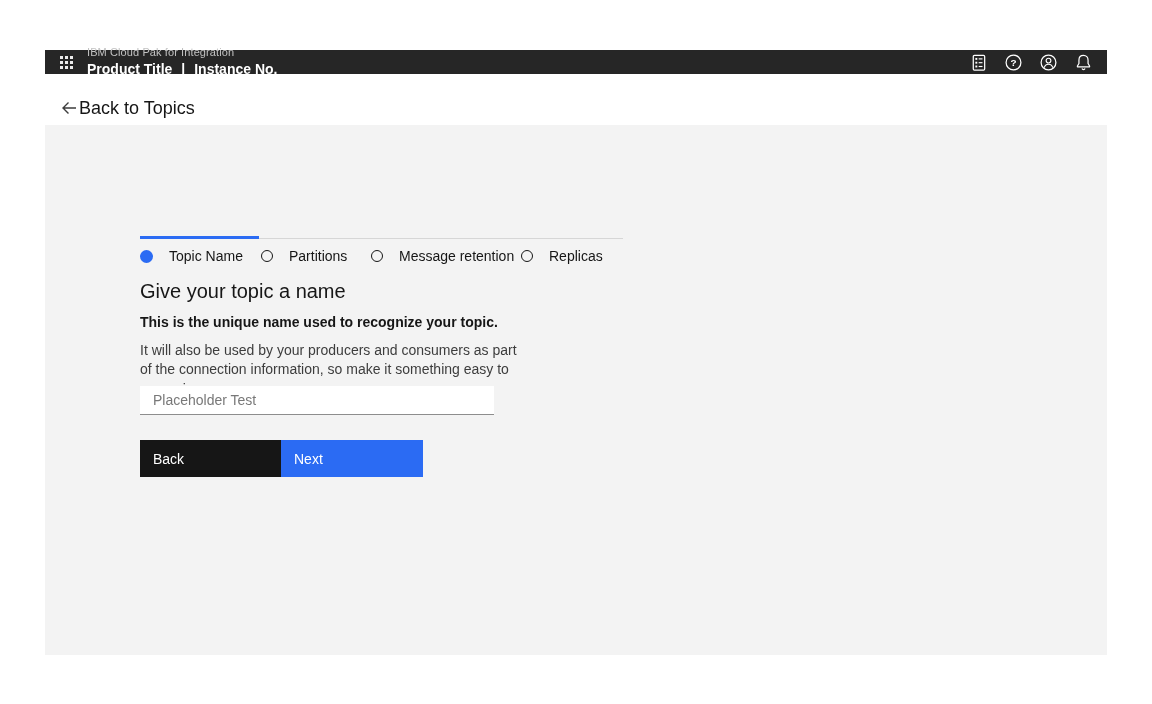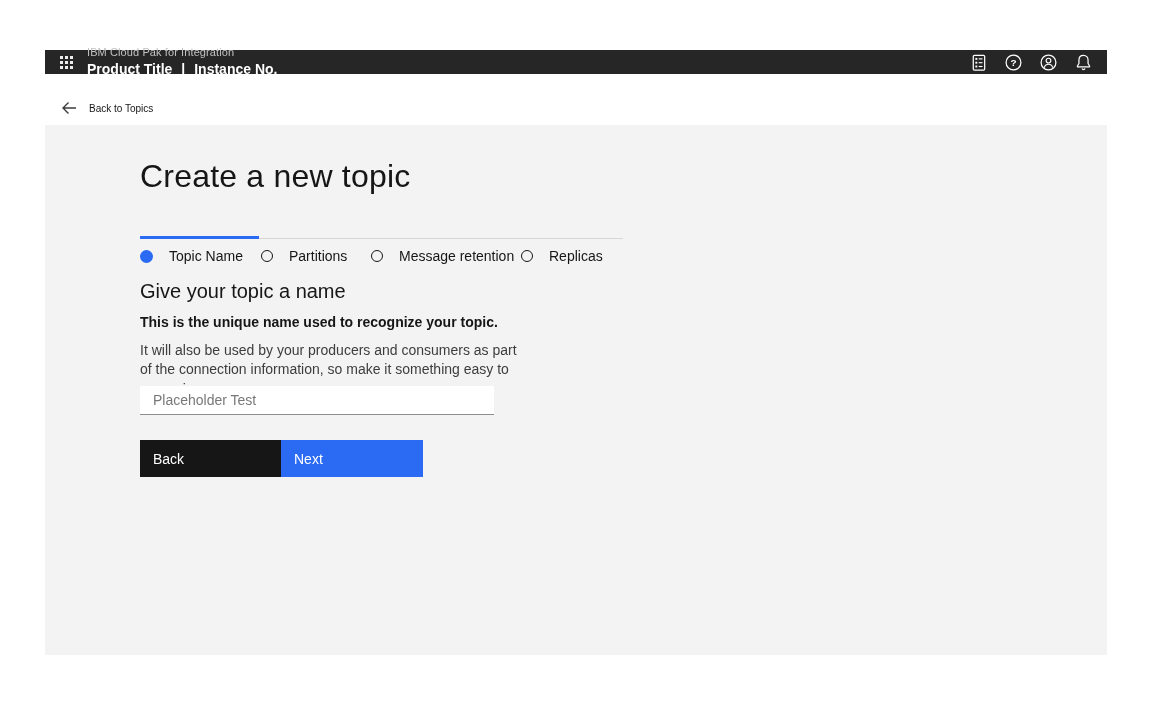--- a/index.html
+++ b/index.html
@@ -25,22 +25,22 @@
   .brand-eyebrow{font-size:11px;color:#c2c2c2;letter-spacing:.1px;}
   .brand-title-row{display:flex;align-items:center;gap:9px;font-size:14px;font-weight:bold;color:#ffffff;margin-top:1px;}
   .header-actions{margin-left:auto;display:flex;align-items:center;padding-right:6px;}
   .header-icon-btn{width:35px;height:41px;display:flex;align-items:center;justify-content:center;
     background:transparent;border:none;cursor:pointer;}
   .header-icon-btn svg{display:block;}
 
   
   .back-bar{position:absolute;left:45px;top:91px;width:1062px;height:34px;background:#ffffff;
     display:flex;align-items:center;}
-  .back-link{display:flex;align-items:center;gap:10px;margin-left:14px;cursor:pointer;
-    background:none;border:none;font-size:10px;color:var(--text_primary);}
+  .back-link{display:flex;align-items:center;margin-left:14px;cursor:pointer;
+    background:none;border:none;font-size:18px;color:var(--text_primary);}
   .back-link svg{display:block;}
 
   
   .panel{position:absolute;left:45px;top:125px;width:1062px;height:530px;background:var(--panel_bg);}
   .page-title{position:absolute;left:95px;top:33px;font-size:32px;font-weight:300;color:var(--text_primary);letter-spacing:.2px;}
 
   
   .progress{position:absolute;left:95px;top:111px;width:483px;height:42px;}
   .progress-track{position:absolute;left:0;top:2px;width:483px;height:1px;background:#d6d6d6;}
   .progress-fill{position:absolute;left:0;top:0;width:119px;height:3px;background:var(--accent);}
@@ -134,21 +134,20 @@
   <div class="back-bar">
     <button class="back-link">
       <svg width="20" height="20" viewBox="0 0 20 20">
         <path d="M17 10 H4 M9.5 4.5 L4 10 L9.5 15.5" fill="none" stroke="#3d3d3d" stroke-width="1.4"></path>
       </svg>
       <span>Back to Topics</span>
     </button>
   </div>
 
   <main class="panel">
-    <h1 class="page-title">Create a new topic</h1>
 
     <div class="progress">
       <div class="progress-track"></div>
       <div class="progress-fill"></div>
       <div class="steps">
         <div class="step step-1">
           <span class="step-circle current"></span>
           <span class="step-label">Topic Name</span>
         </div>
         <div class="step step-2">

